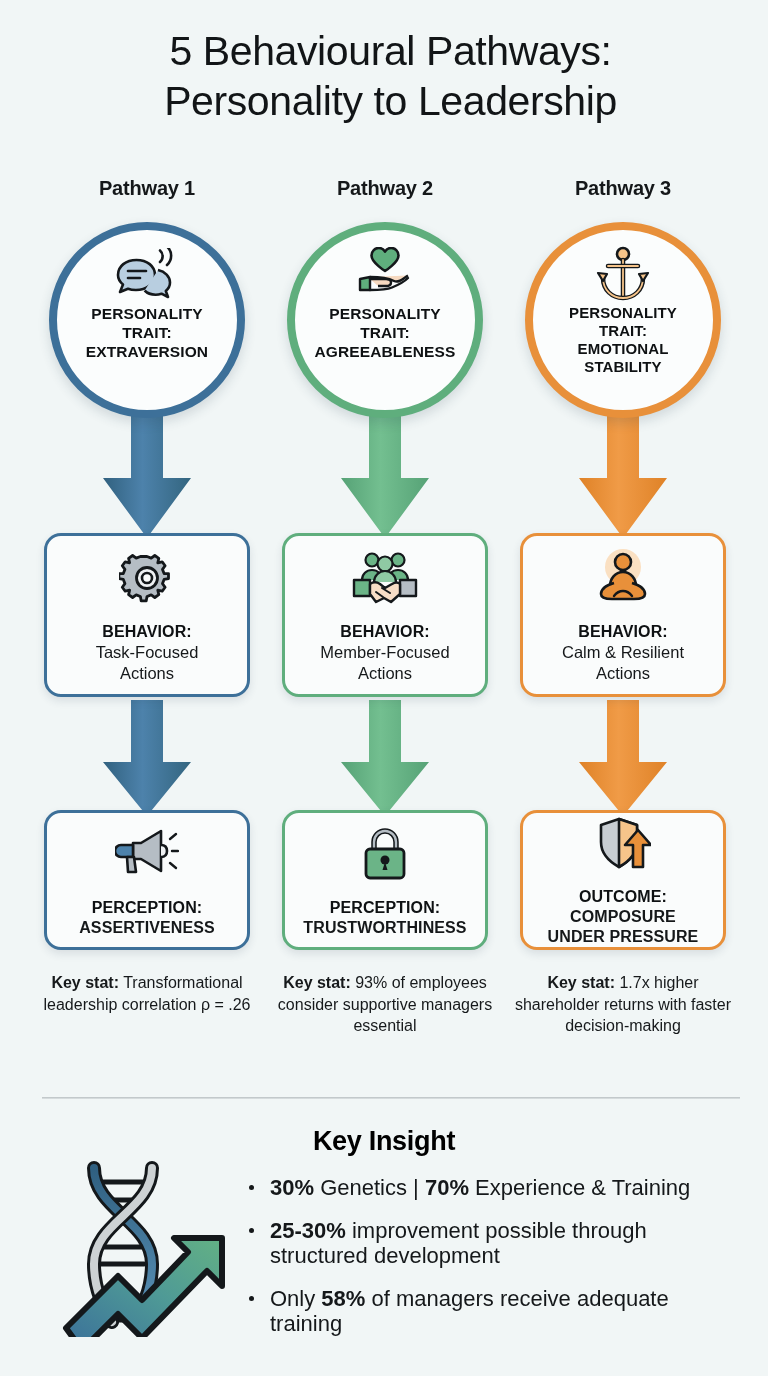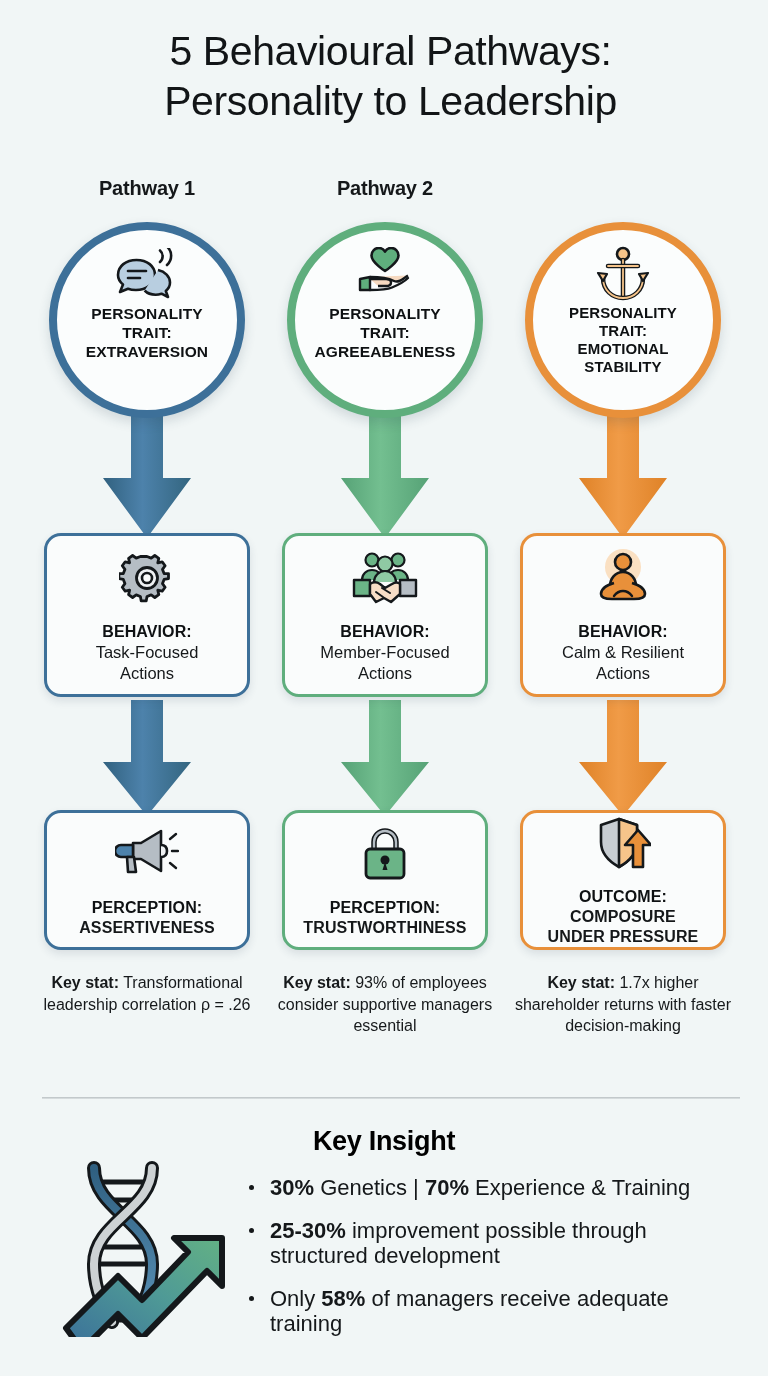--- a/index.html
+++ b/index.html
@@ -114,20 +114,21 @@
 
 <div class="canvas">
 
   <div class="title">
     <span>5 Behavioural Pathways:</span>
     <span class="l2">Personality to Leadership</span>
   </div>
 
   <div class="pw-label" style="left:47px">Pathway 1</div>
   <div class="pw-label" style="left:285px">Pathway 2</div>
+  <div class="pw-label" style="left:523px">Pathway 3</div>
 
   <svg class="bigarrow" style="left:101px; top:378px;" width="92" height="165" viewBox="0 0 92 165">
     <defs>
         <linearGradient id="ga1" x1="0" y1="0" x2="1" y2="0">
       <stop offset="0%" stop-color="#31617f"></stop>
           <stop offset="45%" stop-color="#4d82ab"></stop>
           <stop offset="100%" stop-color="#33657f"></stop>
     </linearGradient>
       </defs>
     <polygon points="30,0 62,0 62,100 90,100 46,160 2,100 30,100" fill="url(#ga1)"></polygon>

